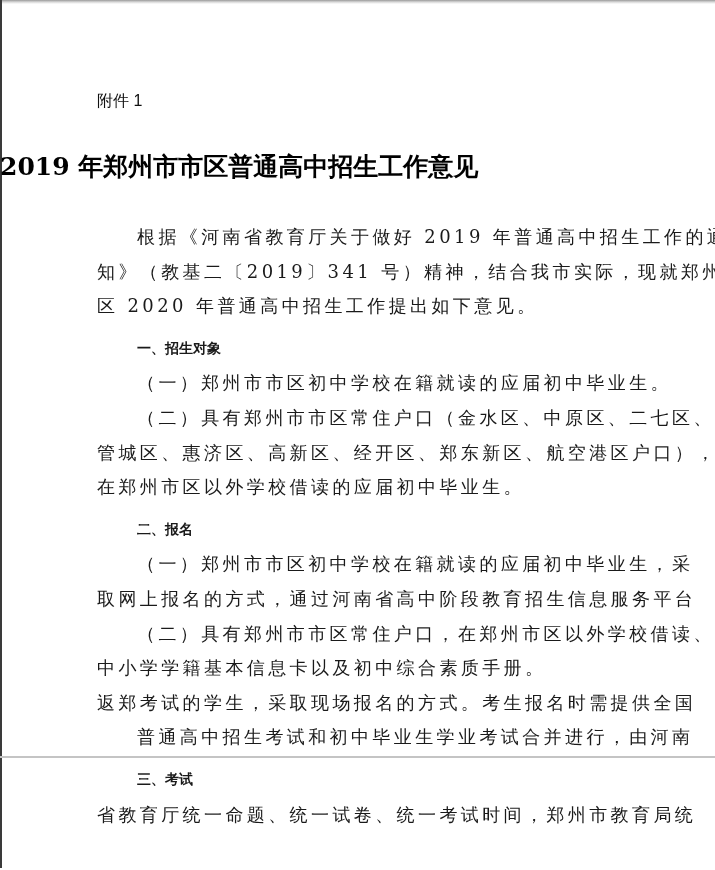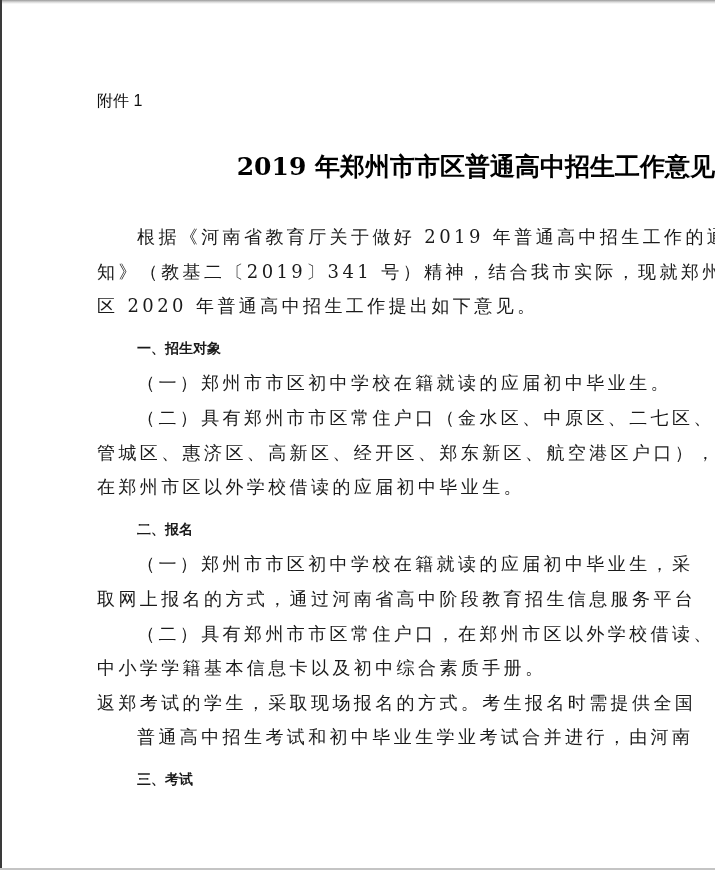--- a/index.html
+++ b/index.html
@@ -10,21 +10,21 @@
     body {
       width: 715px;
       height: 870px;
       overflow: hidden;
       position: relative;
     }
     .page {
       position: absolute;
       left: 0; top: 0;
       width: 715px;
-      height: 870px;
+      height: 758px;
       background: #ffffff;
       box-sizing: border-box;
     }
     .top-shadow {
       position: absolute;
       left: 0; top: 0;
       width: 715px;
       height: 4px;
       background: linear-gradient(#9a9a9a, #d8d8d8 50%, #ffffff);
     }
@@ -49,21 +49,21 @@
       font-family: "Liberation Sans", "DejaVu Sans", sans-serif;
       font-size: 16px;
       color: #111;
       letter-spacing: 0px;
     }
     .title {
       position: absolute;
       left: 0;
       width: 715px;
       top: 150px;
-      text-align: right;
+      text-align: left;
       font-family: "DejaVu Serif", "Liberation Serif", serif;
       font-weight: bold;
       font-size: 25px;
       color: #000;
       letter-spacing: 0px;
     }
     .body {
       position: absolute;
       left: 97px;
       top: 220px;
@@ -109,14 +109,15 @@
     <div class="line">管城区、惠济区、高新区、经开区、郑东新区、航空港区户口），</div>
     <div class="line">在郑州市区以外学校借读的应届初中毕业生。</div>
     <div class="line heading">二、报名</div>
     <div class="line indent">（一）郑州市市区初中学校在籍就读的应届初中毕业生，采</div>
     <div class="line">取网上报名的方式，通过河南省高中阶段教育招生信息服务平台</div>
     <div class="line indent">（二）具有郑州市市区常住户口，在郑州市区以外学校借读、</div>
     <div class="line">中小学学籍基本信息卡以及初中综合素质手册。</div>
     <div class="line">返郑考试的学生，采取现场报名的方式。考生报名时需提供全国</div>
     <div class="line indent">普通高中招生考试和初中毕业生学业考试合并进行，由河南</div>
     <div class="line heading">三、考试</div>
+    <div class="line">省教育厅统一命题、统一试卷、统一考试时间，郑州市教育局统</div>
   </div>
 </div>
 
 </body></html>

